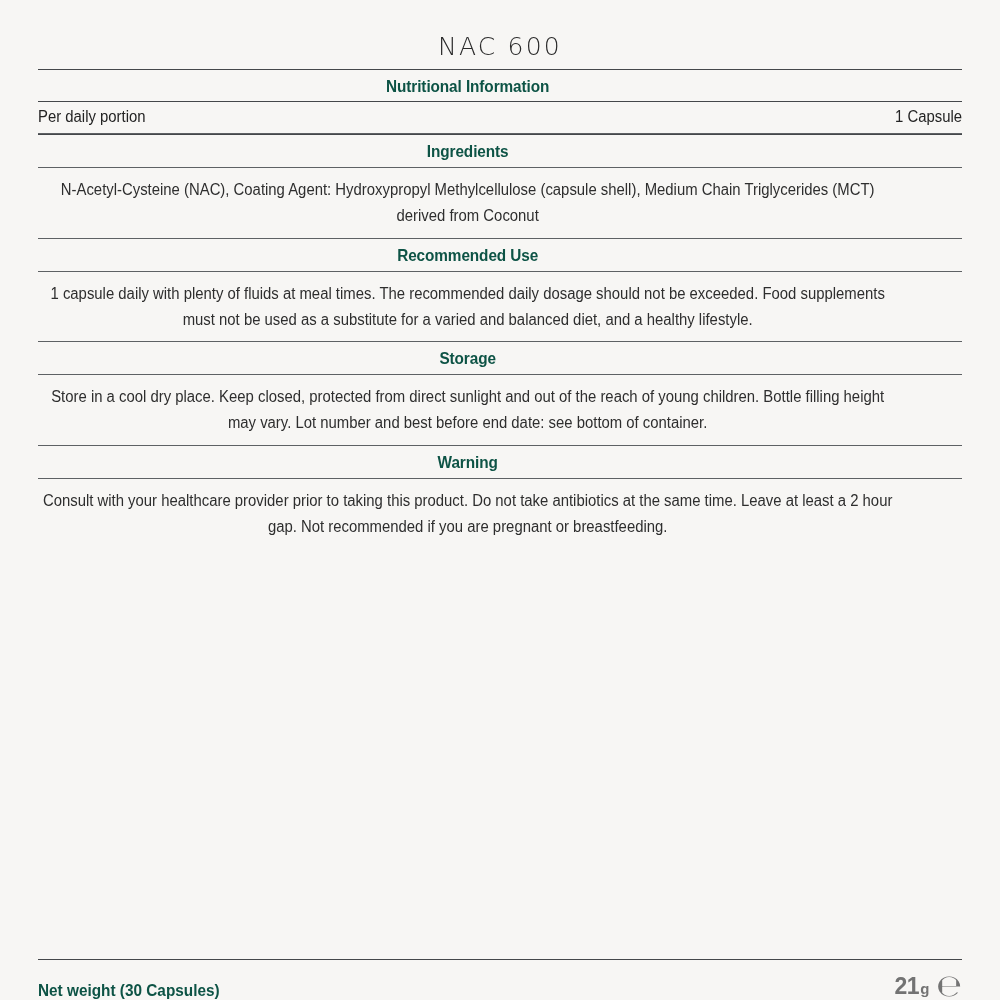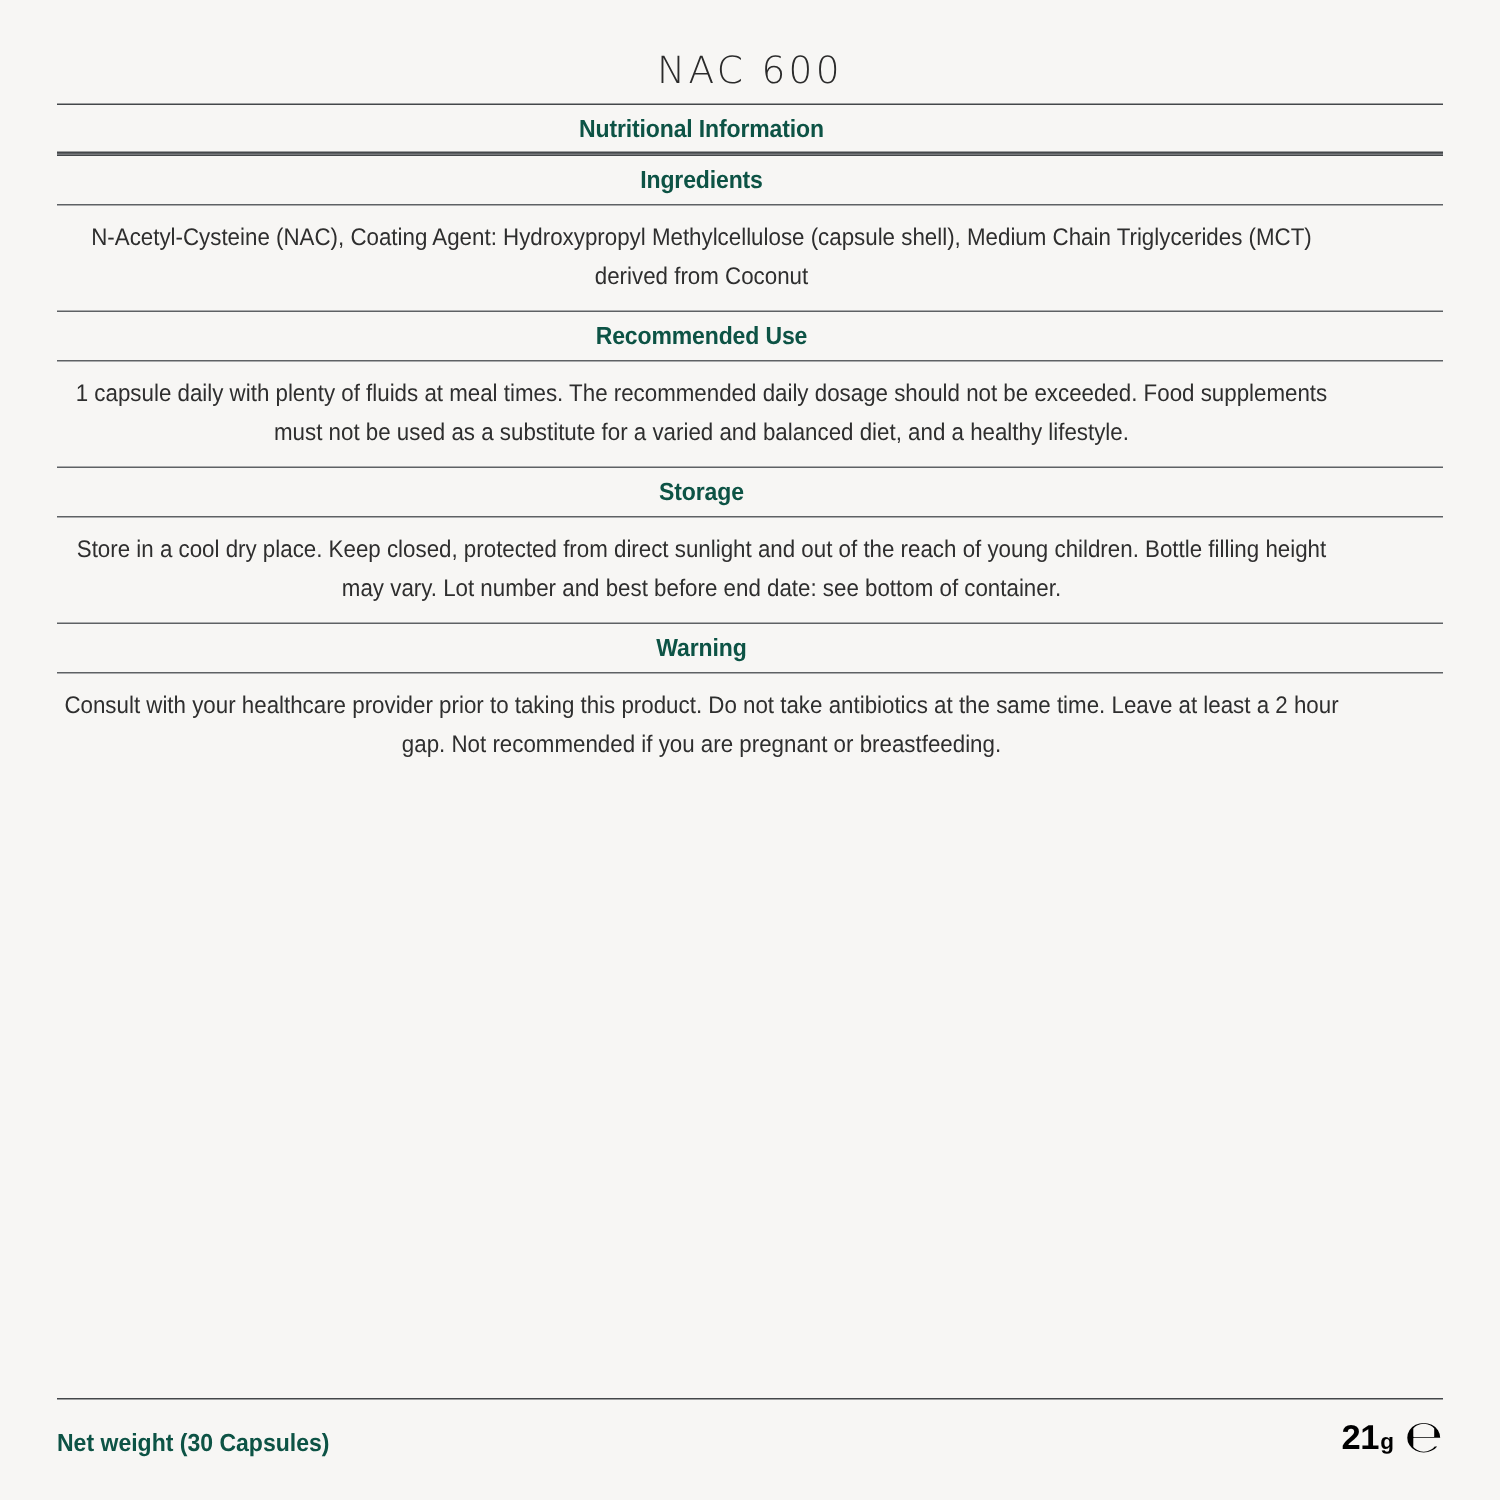--- a/index.html
+++ b/index.html
@@ -105,36 +105,35 @@
 
   
   .spacer { flex: 1 1 auto; }
 
   
   .footer-row {
     display: flex;
     justify-content: space-between;
     align-items: flex-end;
     padding: 12px 0 0 0;
-    margin-bottom: 28px;
   }
   .net-weight {
     font-family: "Liberation Sans Narrow", "Liberation Sans", sans-serif;
     font-size: 16.5px;
     font-weight: bold;
     color: #0d5345;
     transform: scaleX(0.93);
     transform-origin: left bottom;
     white-space: nowrap;
   }
   .weight-group {
     display: flex;
     align-items: baseline;
     gap: 4px;
-    color: #000000;
+    color: #737373;
     font-family: "Liberation Sans Narrow", "Liberation Sans", sans-serif;
     white-space: nowrap;
   }
   .weight-value {
     font-size: 23px;
     font-weight: bold;
     letter-spacing: -0.4px;
   }
   .weight-unit {
     font-size: 15px;
@@ -155,20 +154,24 @@
 <body>
 
 <div class="label-panel">
 
   <div class="product-title">NAC 600</div>
   <div class="rule"></div>
 
   <div class="section-header">Nutritional Information</div>
   <div class="rule"></div>
 
+  <div class="nutri-row head">
+    <span class="cell-left">Per daily portion</span>
+    <span class="cell-right">1 Capsule</span>
+  </div>
   <div class="rule-thin"></div>
 
   <div class="rule"></div>
 
   <div class="section-header">Ingredients</div>
   <div class="rule-thin"></div>
   <div class="body-text">N-Acetyl-Cysteine (NAC), Coating Agent: Hydroxypropyl Methylcellulose (capsule shell), Medium Chain Triglycerides (MCT) derived from Coconut</div>
   <div class="rule-thin"></div>
 
   <div class="section-header">Recommended Use</div>

